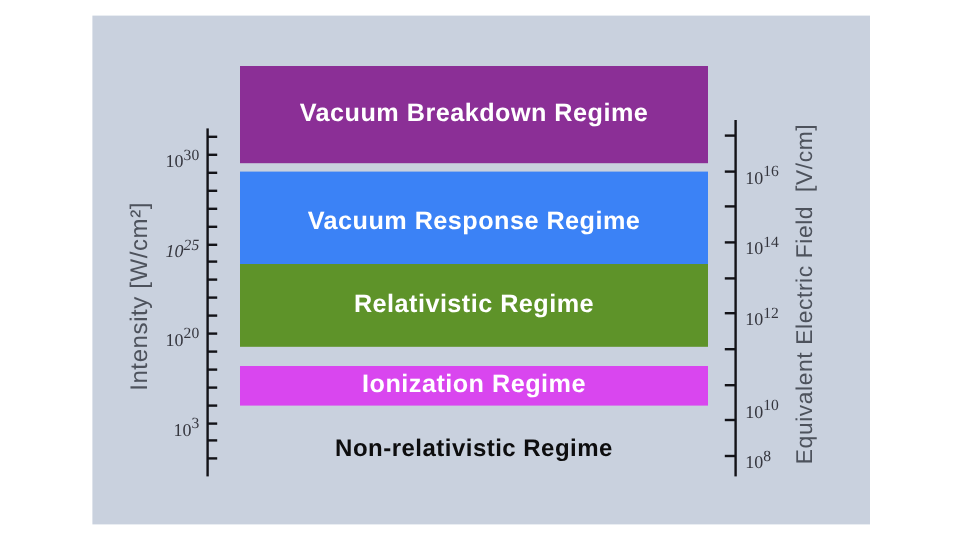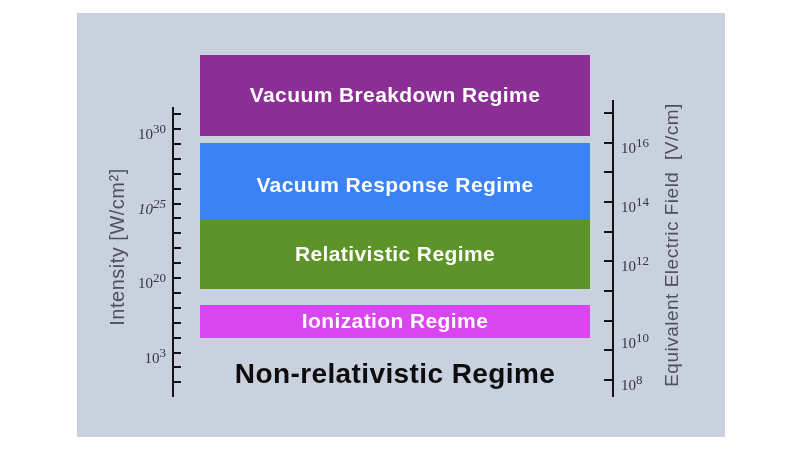--- a/index.html
+++ b/index.html
@@ -16,21 +16,21 @@
     position: absolute;
     display: flex; align-items: center; justify-content: center;
   }
   .band-label {
     font-size: 21px; font-weight: 700; letter-spacing: 0.4px;
     font-family: "Liberation Sans", sans-serif;
   }
   .nonrel-label {
     position: absolute;
     display: flex; align-items: center; justify-content: center;
-    font-size: 28px; font-weight: 700; letter-spacing: 0.4px;
+    font-size: 20px; font-weight: 700; letter-spacing: 0.4px;
   }
   .axis-line { position: absolute; width: 2px; background: #131318; }
   .tick { position: absolute; height: 2px; background: #131318; }
   .tick-label {
     position: absolute;
     font-family: "Liberation Serif", serif;
     font-size: 15px; color: #35363e; line-height: 18px; height: 18px;
   }
   .tick-label sup { font-size: 13px; }
   .axis-title {

